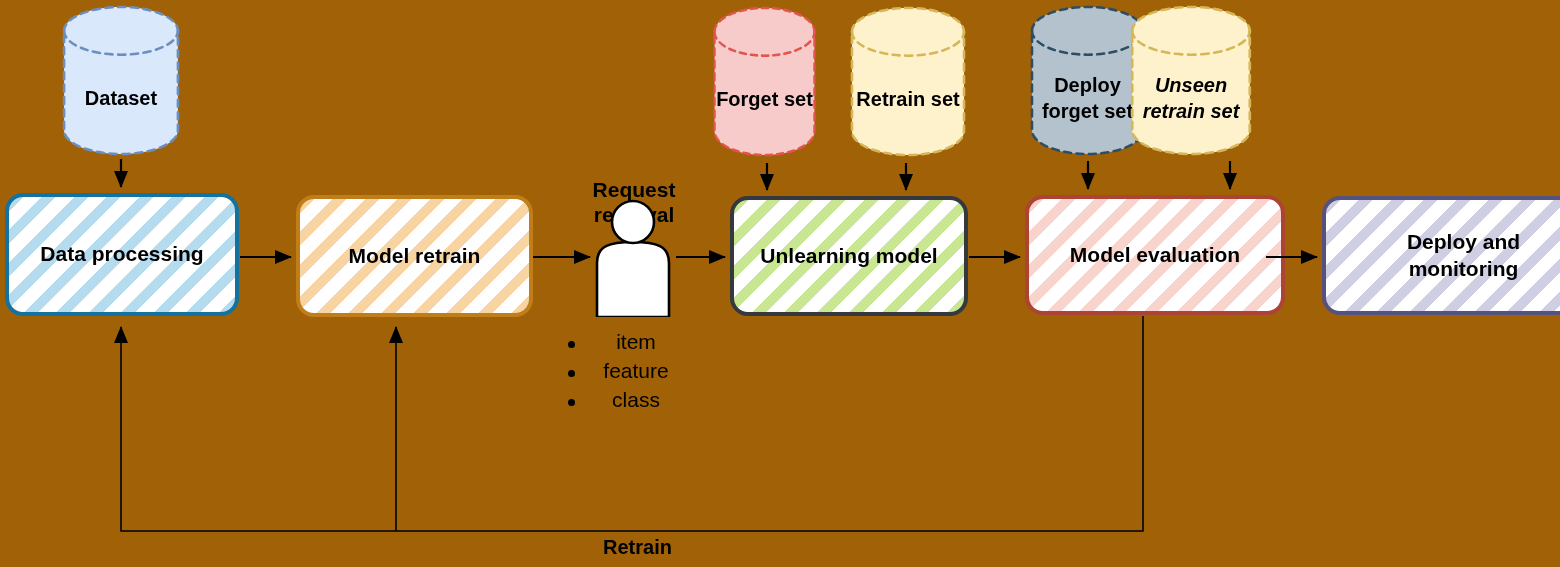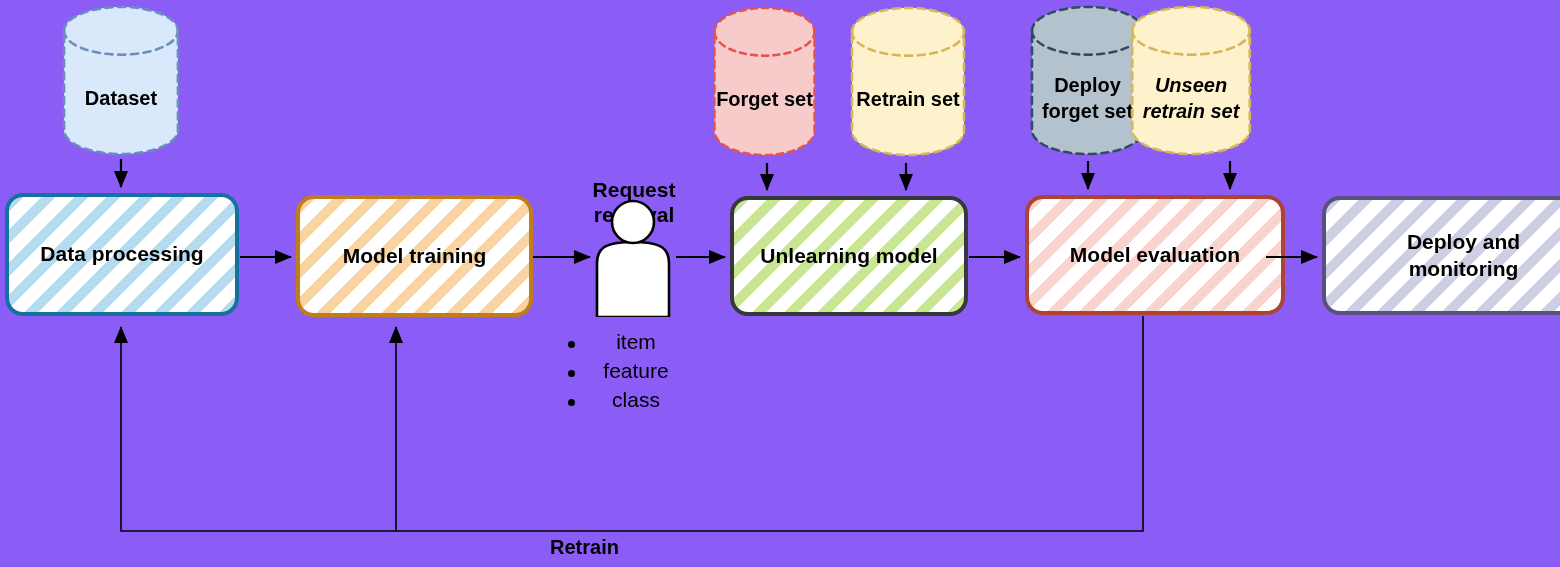--- a/index.html
+++ b/index.html
@@ -1,17 +1,17 @@
 <!DOCTYPE html>
 <html><head>
 <meta charset="utf-8">
 <style>
   html,body{margin:0;padding:0;background:#ffffff;}
   #canvas{
-    position:relative;width:1560px;height:567px;background:#8b5cf6;overflow:hidden;
+    position:relative;width:1560px;height:567px;background:#a16207;overflow:hidden;
     font-family:"Liberation Sans", sans-serif;color:#000;
   }
   
   .box{
     position:absolute;box-sizing:border-box;
     border:4.5px solid var(--border,#333);
     border-radius:18px;
     background:repeating-linear-gradient(135deg, var(--stripe,#ccc) 0 10px, #ffffff 10px 23px);
     display:flex;align-items:center;justify-content:center;
   }
@@ -37,21 +37,21 @@
     position:absolute;left:558px;top:137px;width:152px;
     font-weight:bold;font-size:21px;line-height:1.2;text-align:center;margin-top:40px;
   }
   #removal-list{position:absolute;left:556px;top:330px;width:160px;}
   .removal-item{position:relative;height:29px;display:flex;align-items:flex-start;justify-content:center;
     font-size:21px;}
   .bullet-dot{position:absolute;left:12px;top:50%;margin-top:-3.5px;width:7px;height:7px;
     border-radius:50%;background:#000;}
   #retrain-label{
     position:absolute;left:550px;top:536px;width:175px;
-    font-weight:bold;font-size:20px;
+    font-weight:bold;font-size:20px;text-align:center;
   }
   
   #connectors{position:absolute;inset:0;width:1560px;height:567px;pointer-events:none;z-index:5;}
   .conn{stroke:#000;stroke-width:2.2;fill:none;}
   .conn-thin{stroke:#000;stroke-width:1.6;fill:none;}
 </style>
 </head>
 <body>
 
 <div id="canvas">
@@ -94,21 +94,21 @@
       <path class="cyl-rim" d="M4,28 C4,41.3 29,52 60,52 C91,52 116,41.3 116,28"></path>
     </svg>
     <div class="cyl-label">Unseen retrain set</div>
   </div>
 
   <div class="box" style="left: 5px; top: 193px; width: 234px; height: 123px; --stripe: #b5dbee; --border: #15729f;">
     <div class="box-label">Data processing</div>
   </div>
 
   <div class="box" style="left: 296px; top: 195px; width: 237px; height: 122px; --stripe: #f7d4a2; --border: #c07e1b;">
-    <div class="box-label">Model training</div>
+    <div class="box-label">Model retrain</div>
   </div>
 
   <div class="box" style="left: 730px; top: 196px; width: 238px; height: 120px; --stripe: #c9e793; --border: #35393e;">
     <div class="box-label">Unlearning model</div>
   </div>
 
   <div class="box" style="left: 1025px; top: 195px; width: 260px; height: 120px; --stripe: #f8d4cd; --border: #ac4335;">
     <div class="box-label">Model evaluation</div>
   </div>
 

